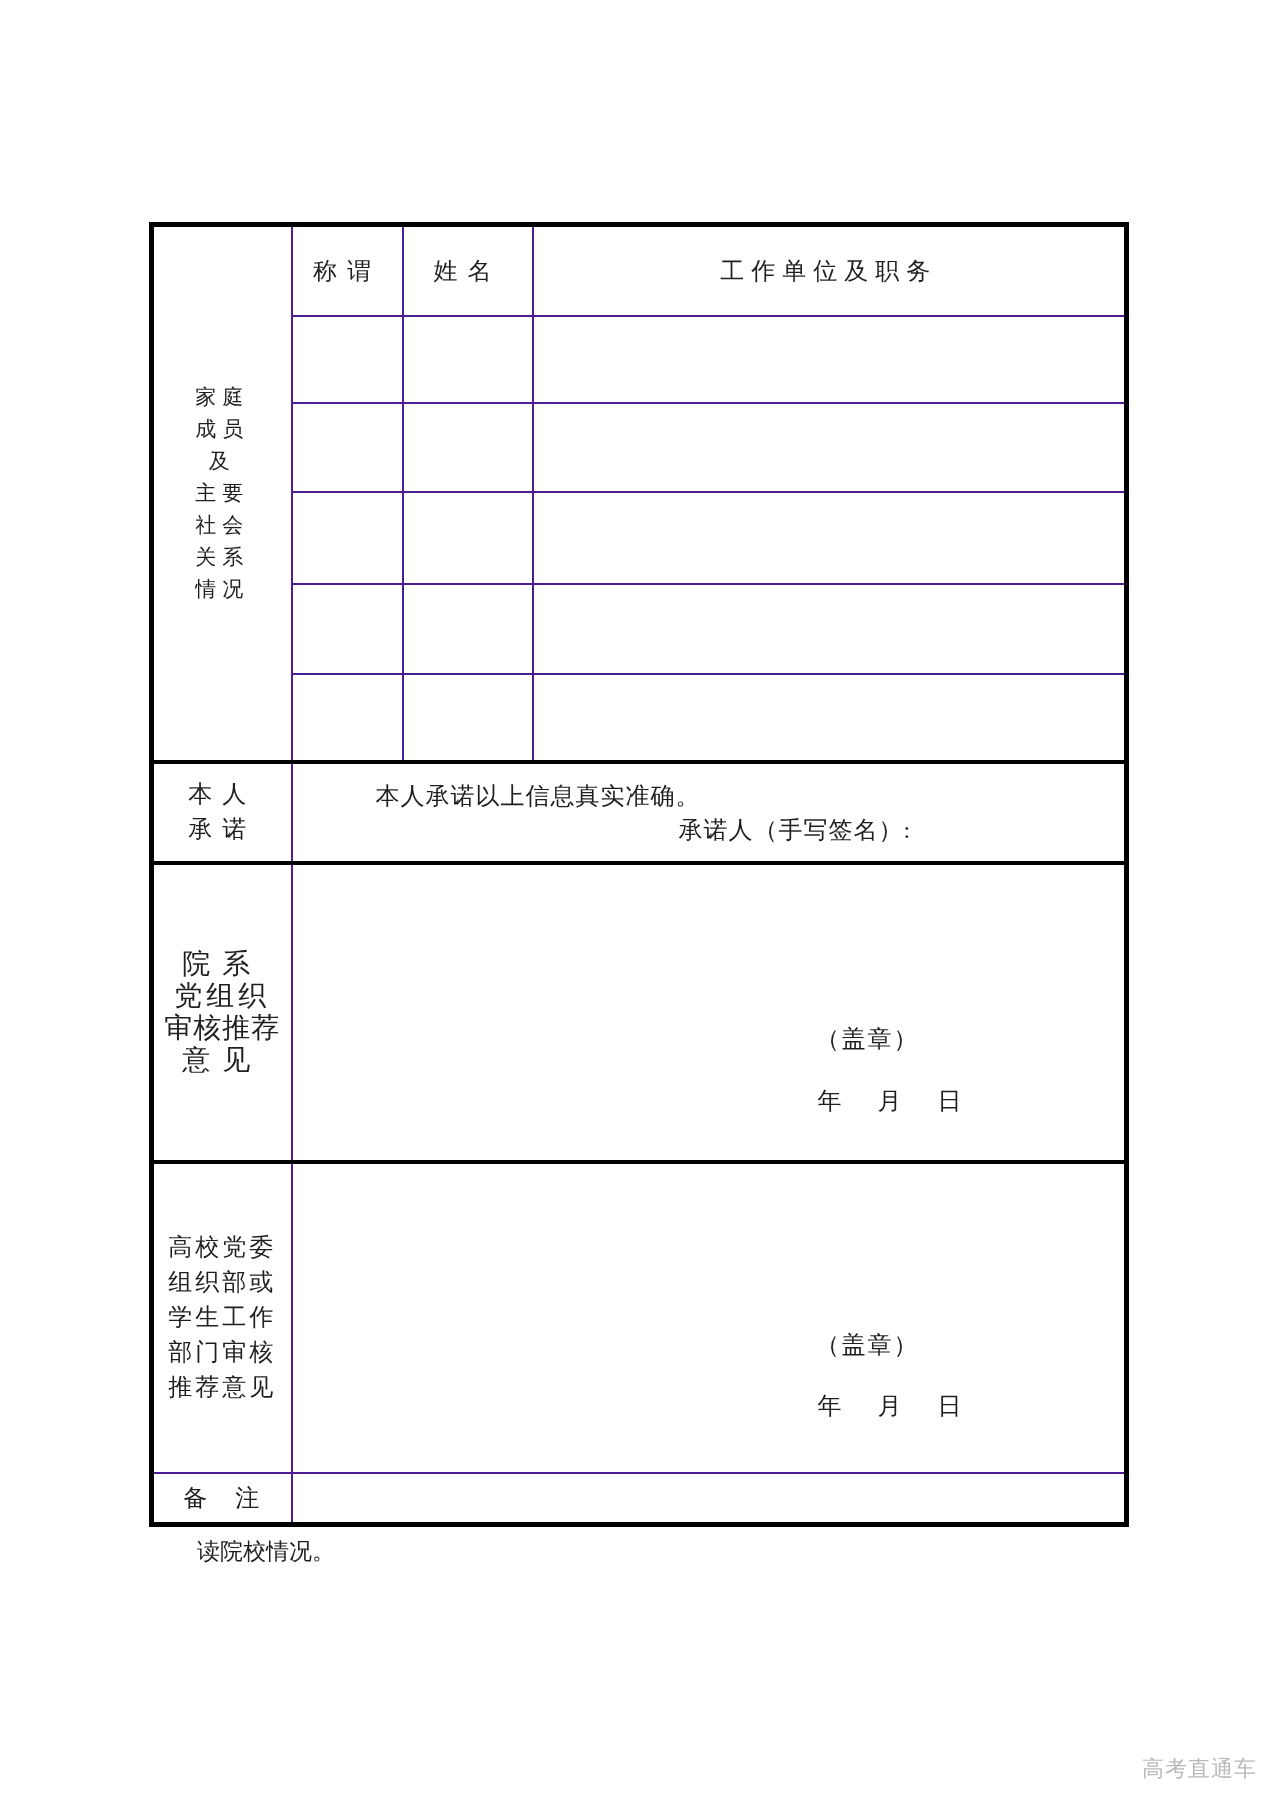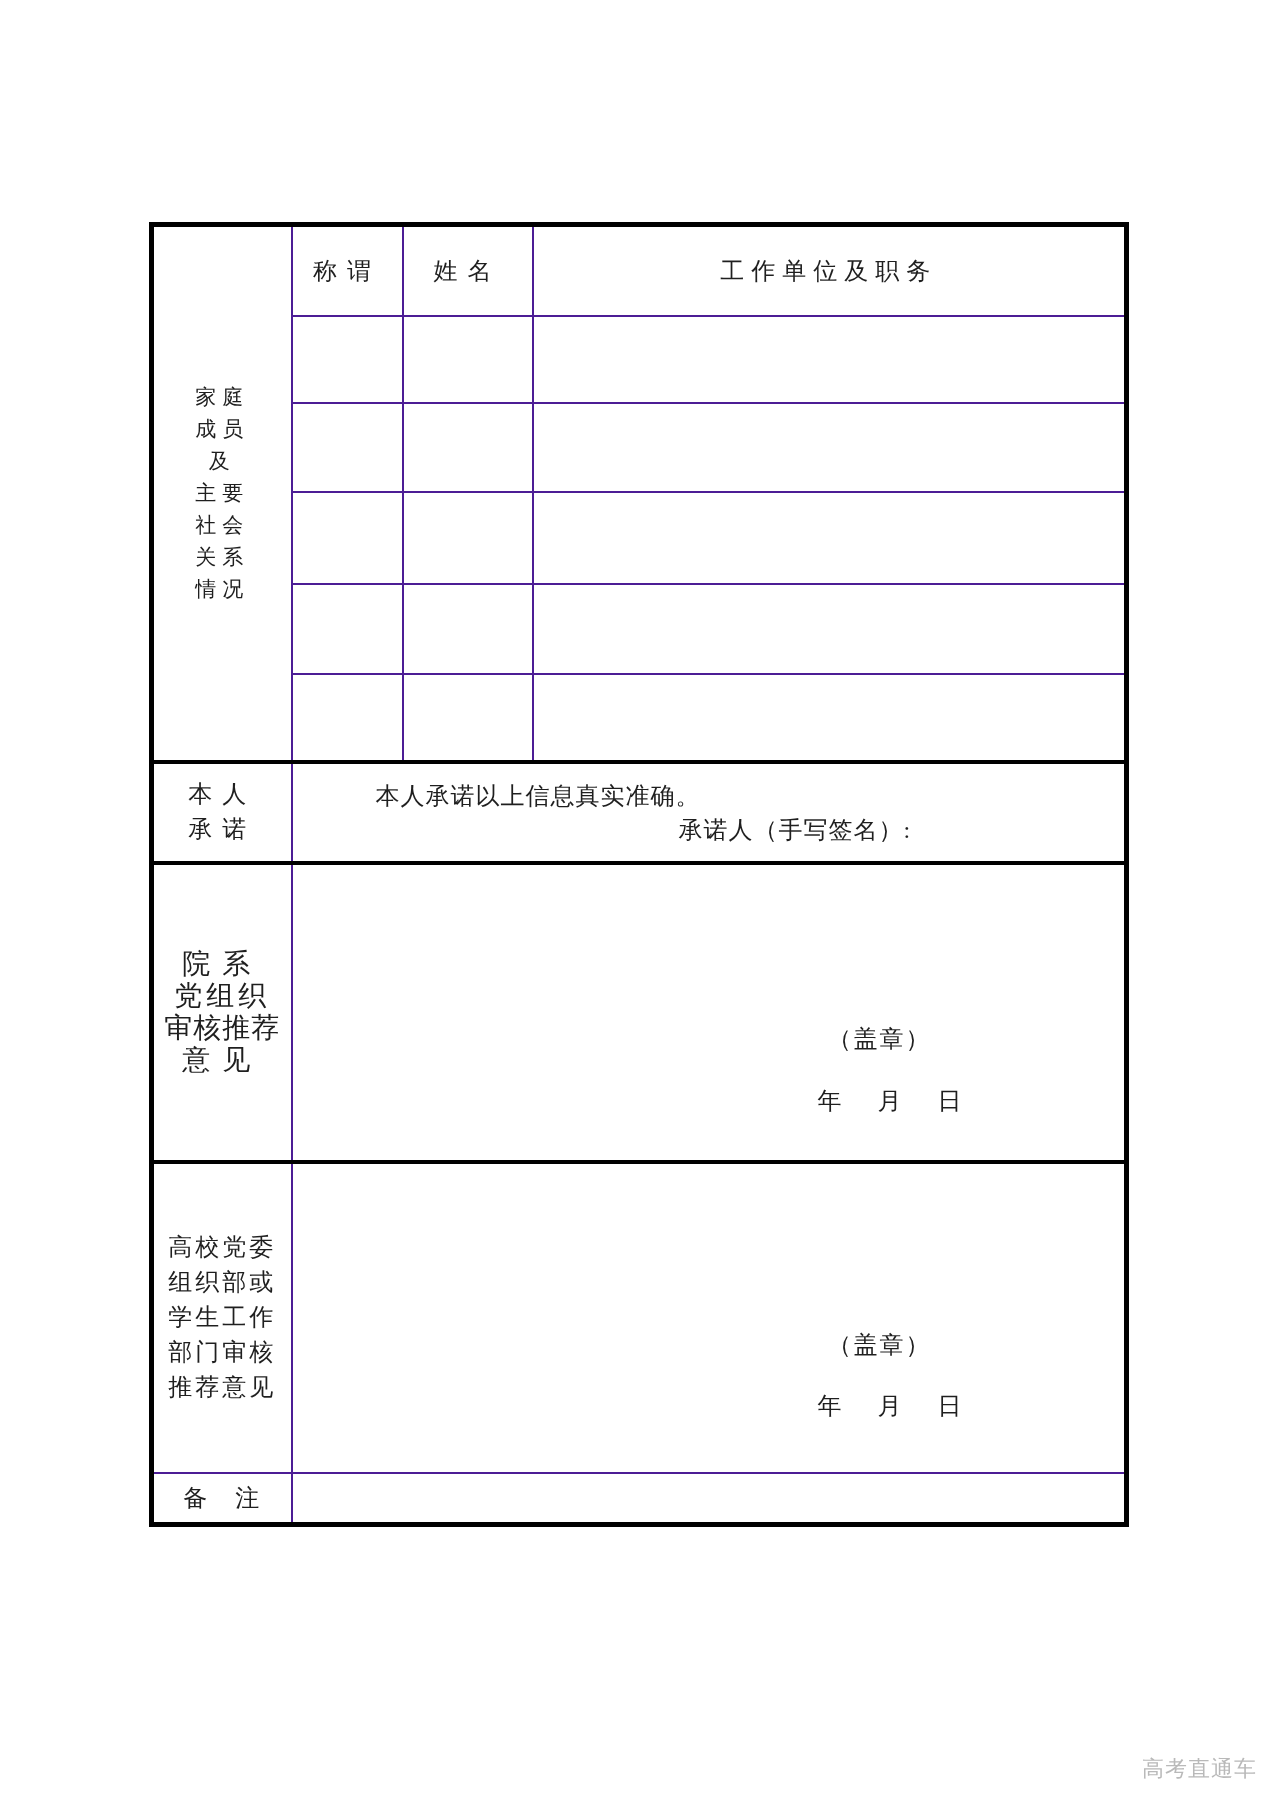--- a/index.html
+++ b/index.html
@@ -73,21 +73,21 @@
     position: absolute;
     left: 386px;
     top: 50px;
     font-size: 24px;
     letter-spacing: 1px;
     white-space: nowrap;
   }
 
   .seal {
     position: absolute;
-    left: 535px;
+    left: 523px;
     font-size: 24px;
     letter-spacing: 2px;
     white-space: nowrap;
   }
   .date {
     position: absolute;
     left: 525px;
     font-size: 24px;
     letter-spacing: 6px;
     white-space: nowrap;
@@ -222,17 +222,18 @@
     </tr>
 
     <tr class="r-remark" style="height:52px;">
       <td class="label-cell remark-label">备　注</td>
       <td colspan="3"></td>
     </tr>
   </tbody>
     </table>
 
   <div class="note">
+    <div class="line2">读院校情况。</div>
   </div>
 
   <div class="watermark">高考直通车</div>
 
 </div>
 
 </body></html>

